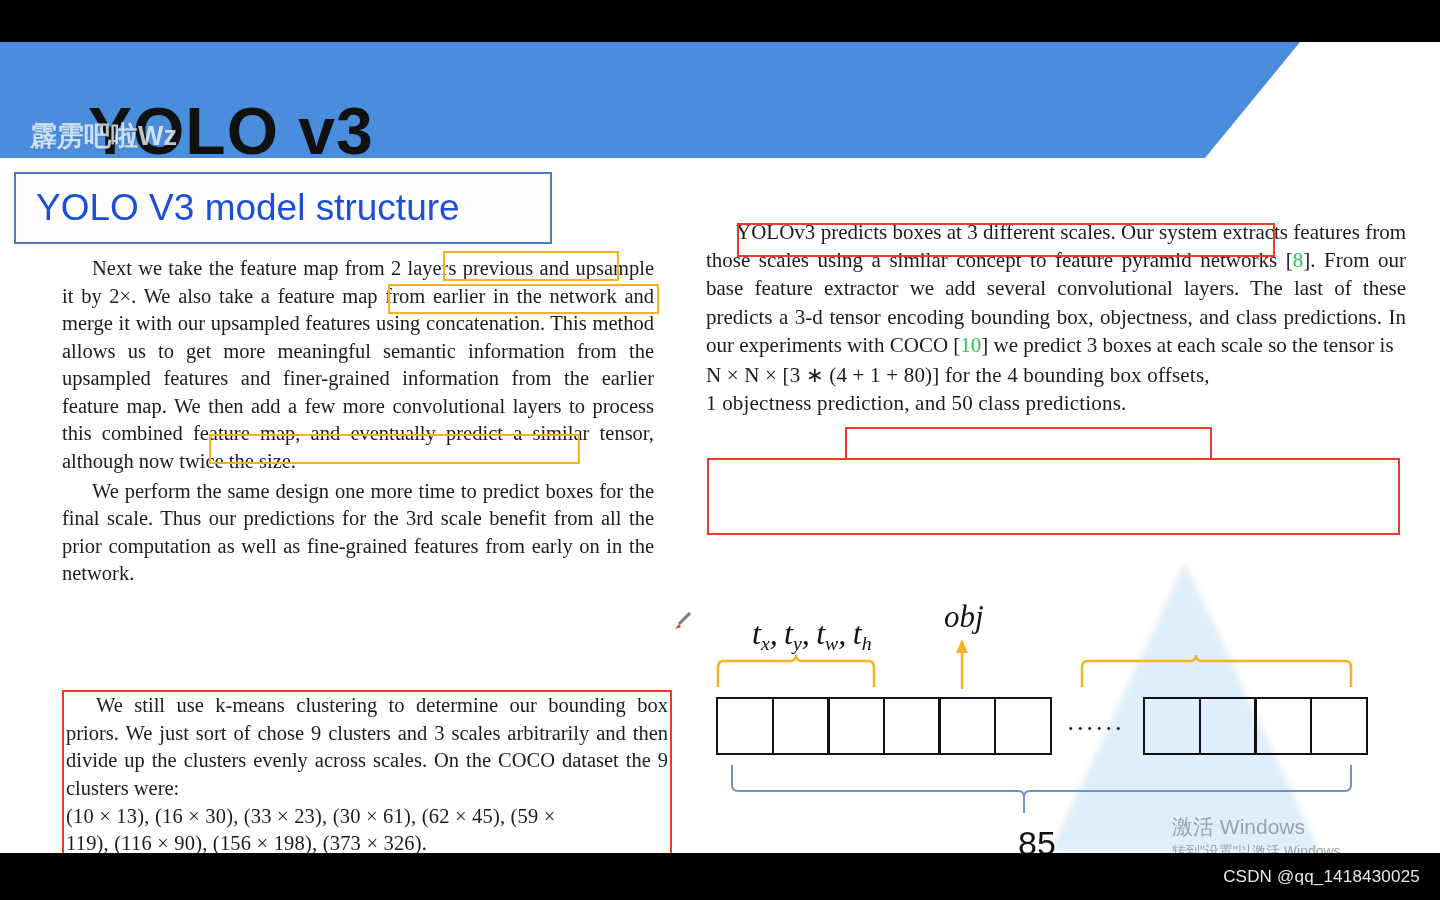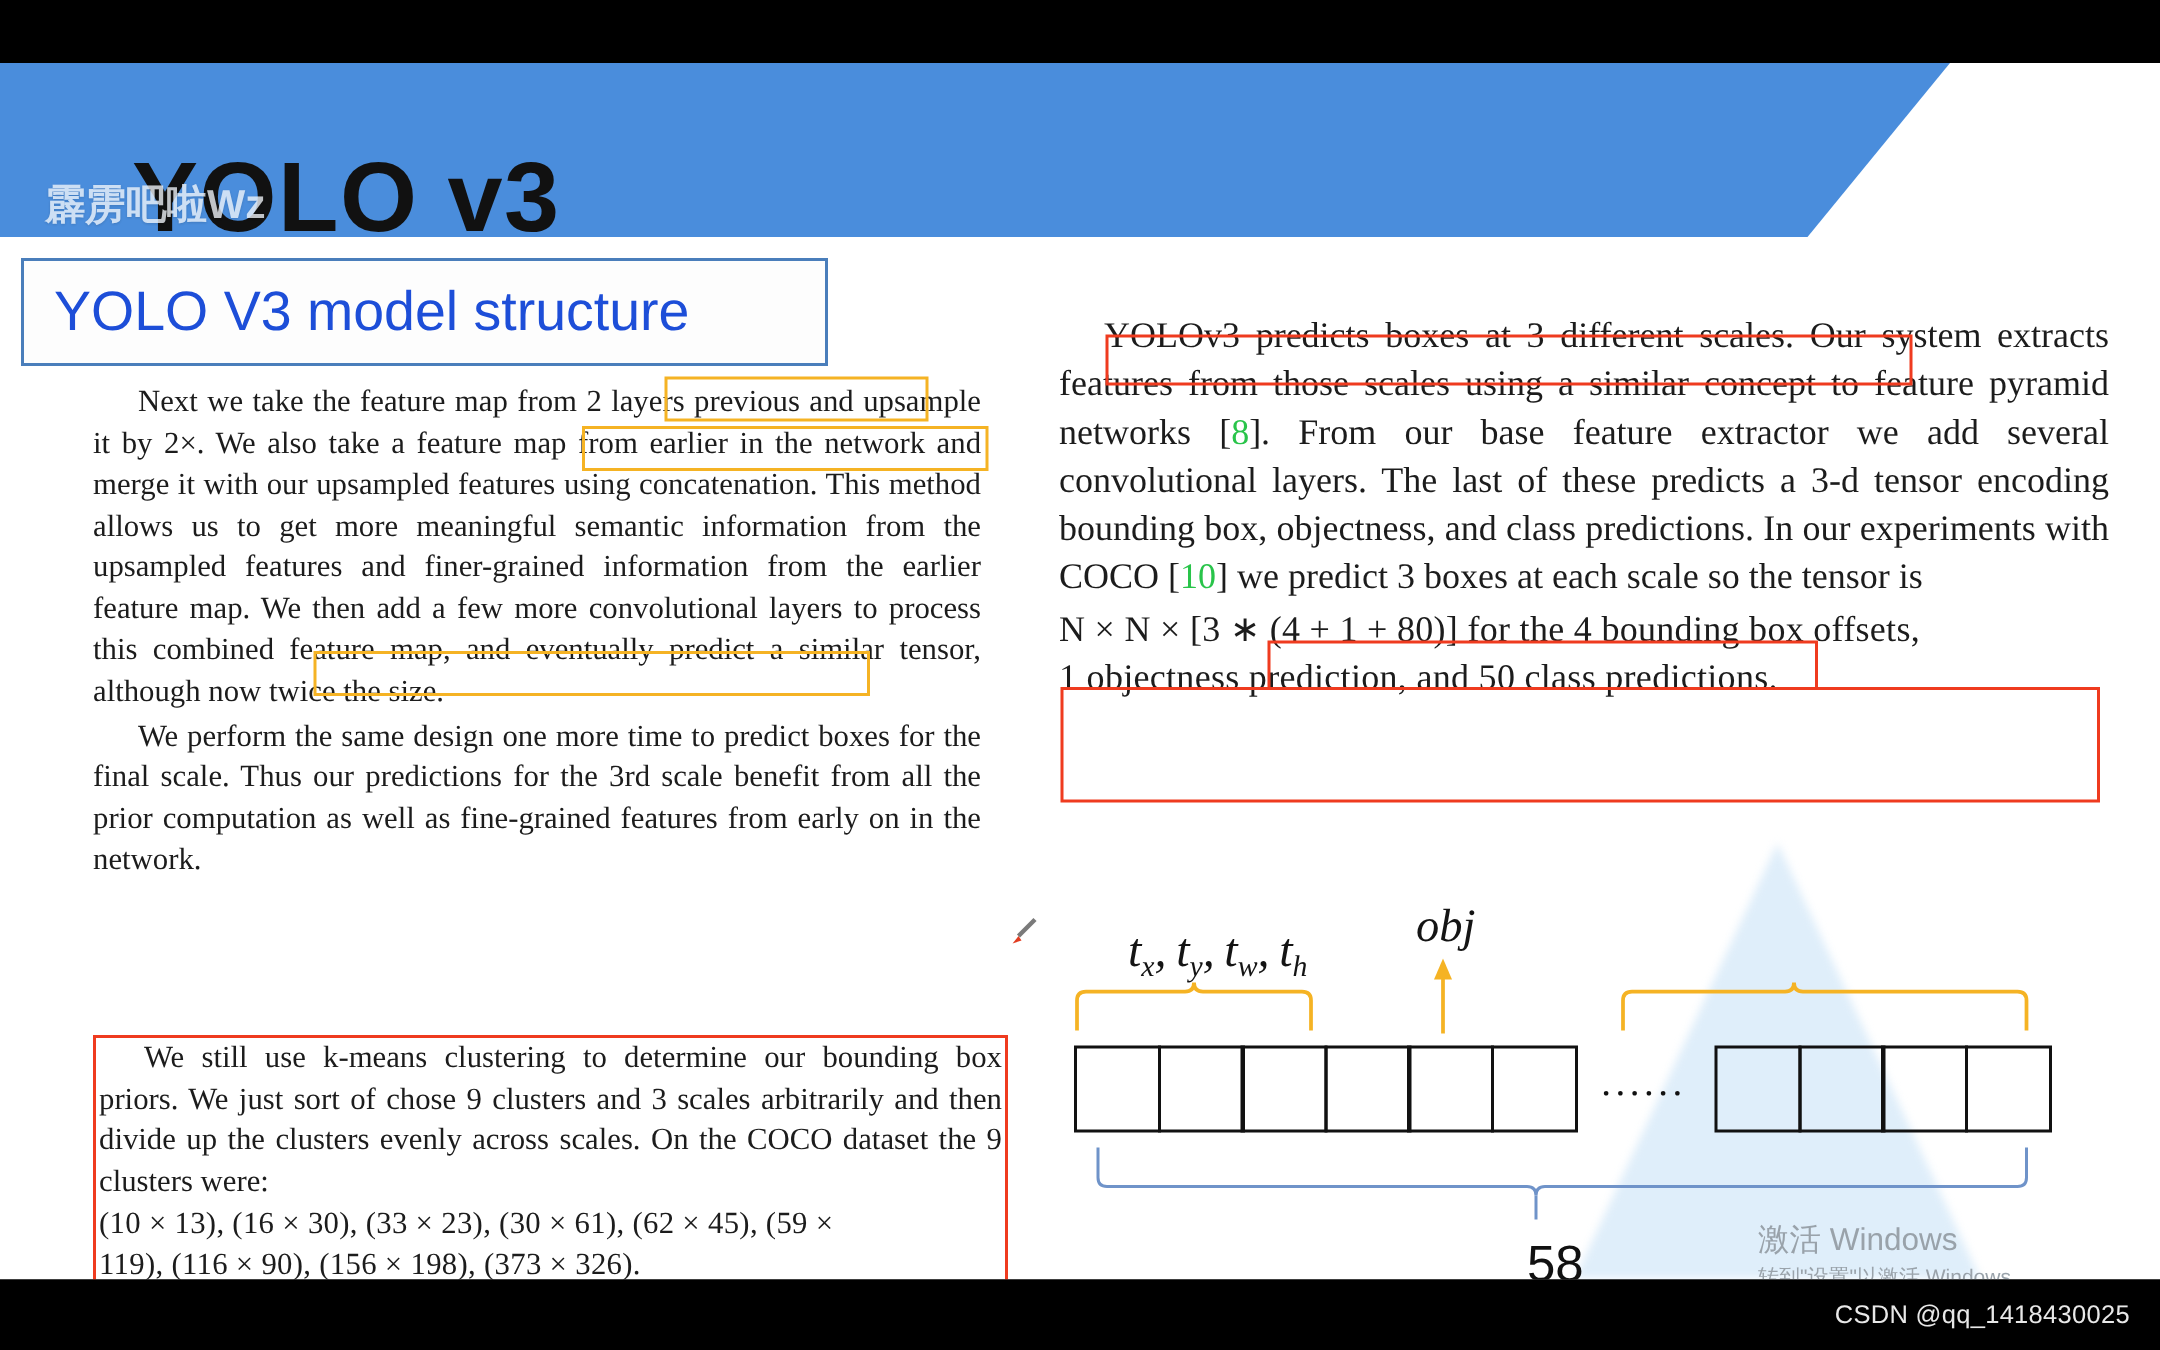--- a/index.html
+++ b/index.html
@@ -71,21 +71,21 @@
   
   .paper-col {
     position:absolute;
     font-family:"Liberation Serif", serif;
     color:#1c1c1c;
     text-align:justify;
     text-justify:inter-word;
     line-height:1.345;
   }
   .col-left  { left:62px; top:213px; width:592px; font-size:20.5px; }
-  .col-right { left:706px; top:166px; width:700px; font-size:24px; }
+  .col-right { left:706px; top:176px; width:700px; font-size:21px; }
 
   .para { margin-bottom:0px; }
   .para + .para { margin-top:2px; }
   .indent { display:inline-block; width:30px; }
 
   
   .hl {
     position:absolute; border:2.5px solid #f5b324; background:transparent;
     pointer-events:none;
   }
@@ -238,21 +238,21 @@
         <div class="cell"></div>
         <div class="cell"></div>
         <div class="cell"></div>
         <div class="dots">......</div>
         <div class="cell"></div>
         <div class="cell"></div>
         <div class="cell"></div>
         <div class="cell"></div>
       </div>
 
-      <div class="label85">58</div>
+      <div class="label85">85</div>
     </div>
 
     <div class="winwm">
       <div class="w1">激活 Windows</div>
       <div class="w2">转到"设置"以激活 Windows。</div>
     </div>
 
   </div>
 
   <div class="bottombar">

